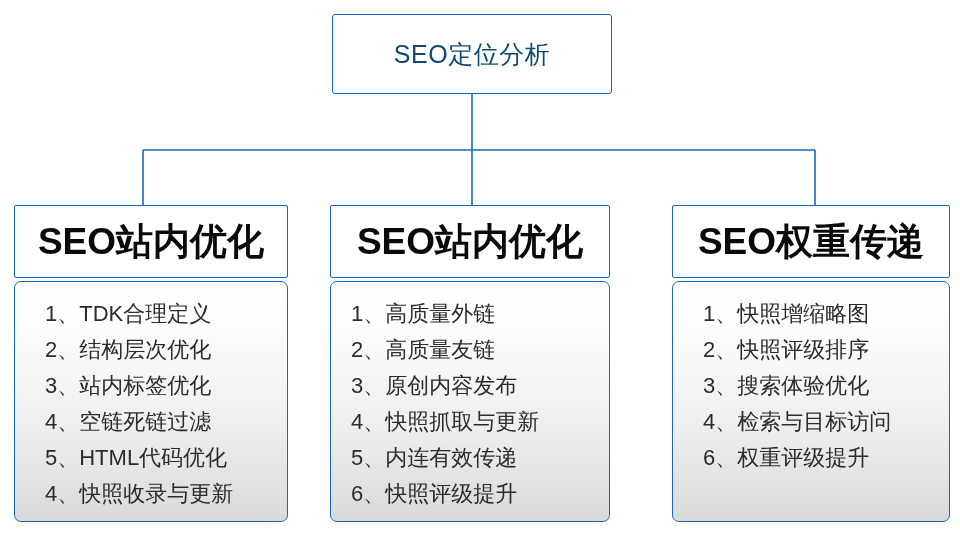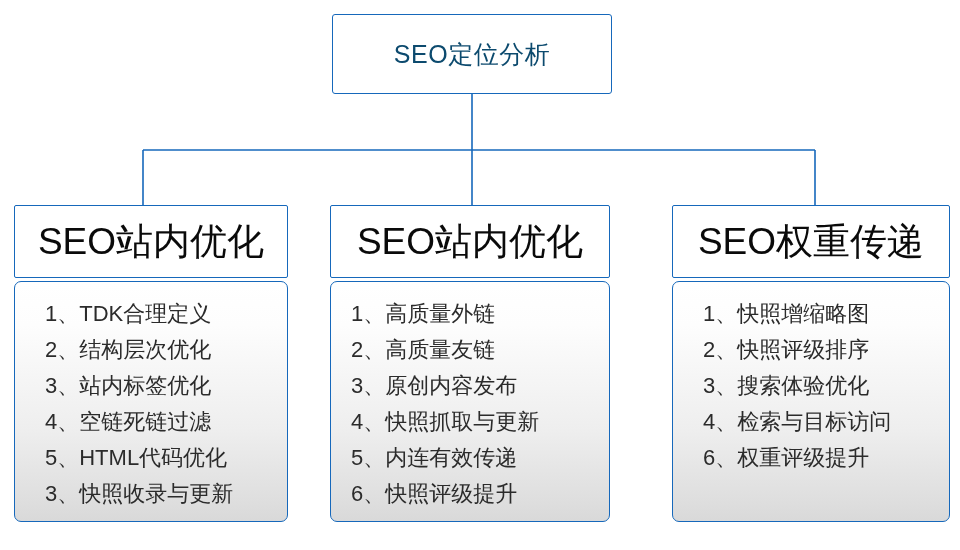--- a/index.html
+++ b/index.html
@@ -60,20 +60,21 @@
     position: absolute;
     top: 205px;
     height: 73px;
     box-sizing: border-box;
     border: 1.5px solid #1668bb;
     border-radius: 2px;
     background: #ffffff;
     display: flex;
     align-items: center;
     justify-content: center;
+    font-weight: bold;
   }
   .head-box.c1 { left: 14px;  width: 274px; }
   .head-box.c2 { left: 330px; width: 280px; }
   .head-box.c3 { left: 672px; width: 278px; }
 
   .head-title {
     font-size: 37px;
     line-height: 1;
     color: #0a0a0a;
     white-space: nowrap;
@@ -133,21 +134,21 @@
   <div class="head-box c1">
     <span class="head-title">SEO站内优化</span>
   </div>
   <div class="list-box c1">
     <ul class="list-ul">
       <li>1、TDK合理定义</li>
       <li>2、结构层次优化</li>
       <li>3、站内标签优化</li>
       <li>4、空链死链过滤</li>
       <li>5、HTML代码优化</li>
-      <li>3、快照收录与更新</li>
+      <li>4、快照收录与更新</li>
     </ul>
   </div>
 
   <div class="head-box c2">
     <span class="head-title">SEO站内优化</span>
   </div>
   <div class="list-box c2">
     <ul class="list-ul">
       <li>1、高质量外链</li>
       <li>2、高质量友链</li>

